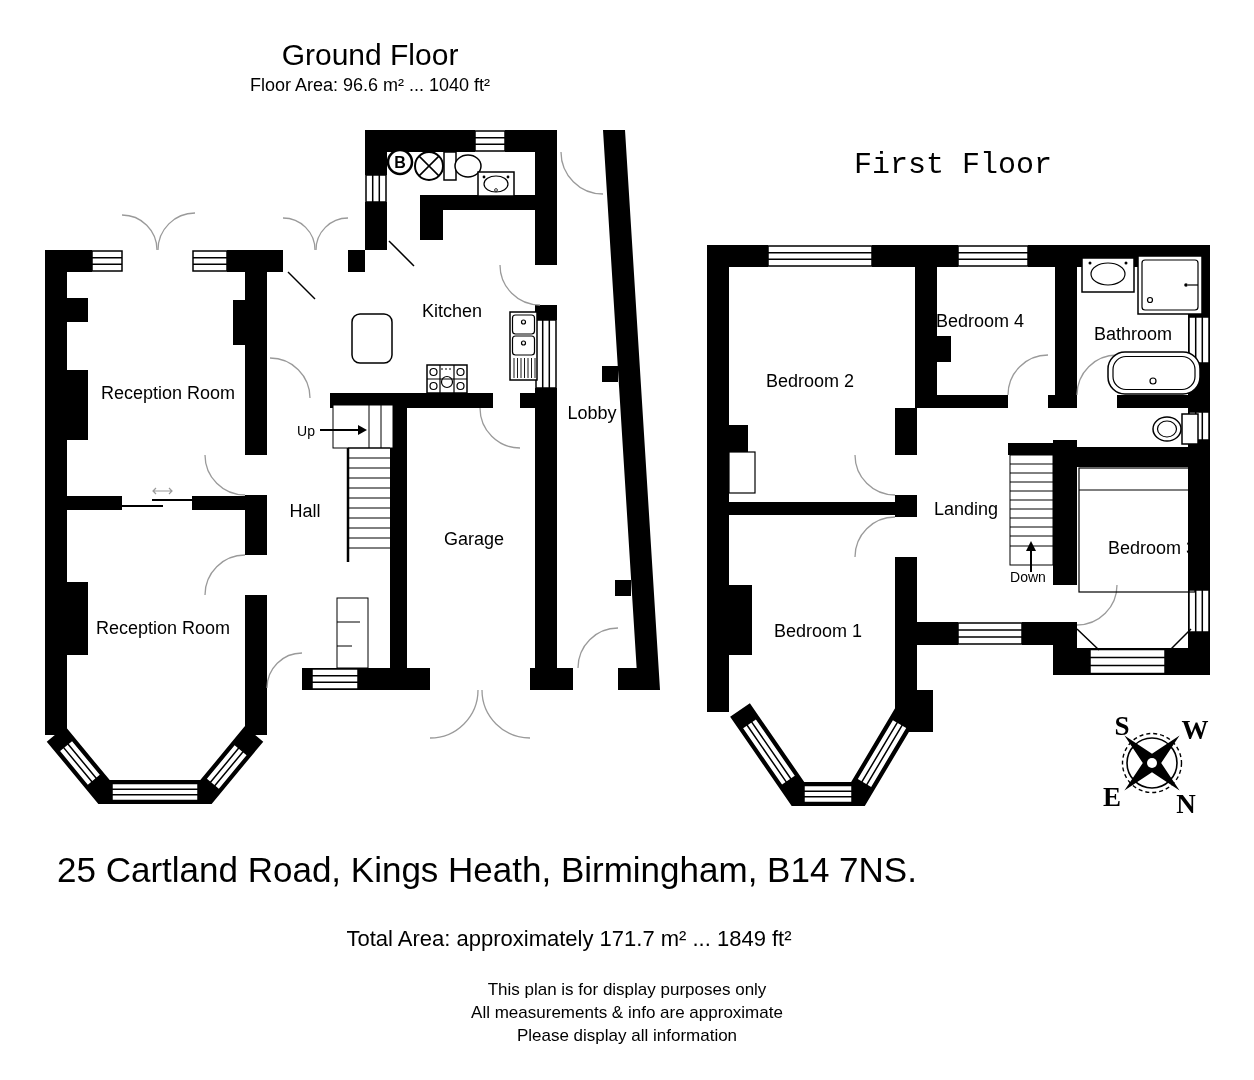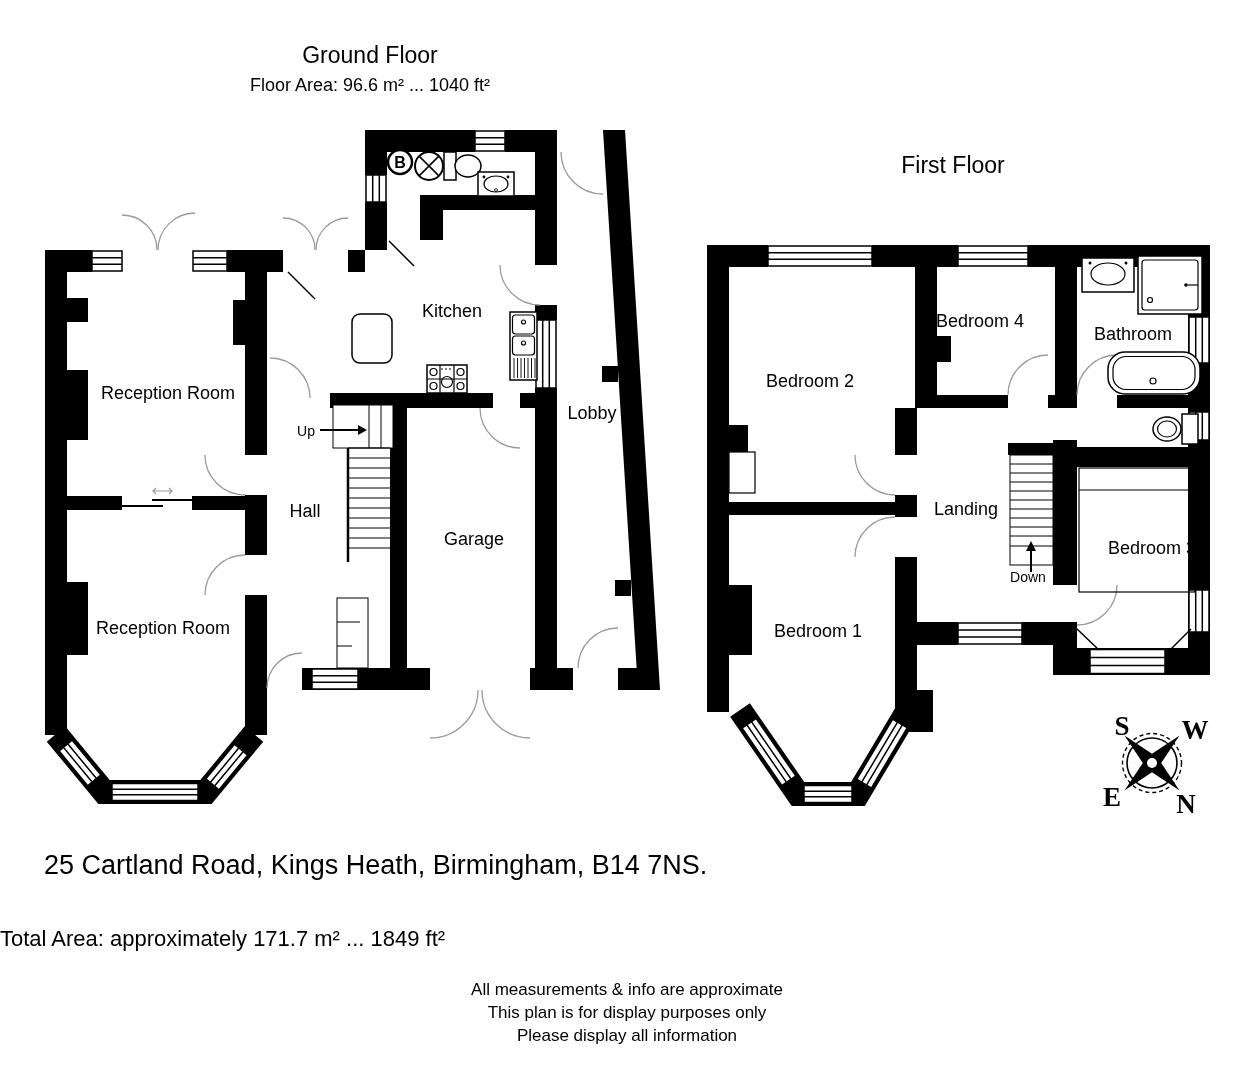--- a/index.html
+++ b/index.html
@@ -1,24 +1,24 @@
 <!DOCTYPE html>
 <html><head>
 <meta charset="utf-8">
 <style>
   html,body{margin:0;padding:0;background:#fff;}
   .page{position:relative;width:1254px;height:1080px;background:#fff;
         font-family:"Liberation Sans",sans-serif;color:#000;overflow:hidden;}
   .floor-header{position:absolute;text-align:center;width:460px;}
-  .floor-header .t1{font-size:23px;line-height:30px;}
+  .floor-header .t1{font-size:30px;line-height:30px;}
   .floor-header .t2{font-size:18px;line-height:30px;}
   #gf-header{left:140px;top:40px;}
-  #ff-header{left:723px;top:150px;}
-  #address{position:absolute;left:44px;top:850px;font-size:27px;}
-  #total-area{position:absolute;left:0;top:926px;width:1138px;font-size:22px;}
+  #ff-header{left:723px;top:150px;font-family:Liberation Mono, monospace;}
+  #address{position:absolute;left:57px;top:850px;font-size:35px;}
+  #total-area{position:absolute;left:0;top:926px;width:1138px;text-align:center;font-size:22px;}
   #disclaimer{position:absolute;left:0;top:978px;width:1254px;text-align:center;font-size:17px;line-height:23px;}
   svg text{font-family:"Liberation Sans",sans-serif;fill:#000;}
   svg text.compass-letter{font-family:"Liberation Serif",serif;font-weight:bold;font-size:27px;}
   .room-label{font-size:18px;}
   .small-label{font-size:14px;}
   .wall{fill:#000;stroke:none;}
   .thin{fill:none;stroke:#000;stroke-width:1.5;}
   .thin1{fill:none;stroke:#000;stroke-width:1.2;}
   .arc{fill:none;stroke:#9a9a9a;stroke-width:1.3;}
   .winrect{fill:#fff;stroke:#000;stroke-width:1.5;}
@@ -343,18 +343,18 @@
       <text class="compass-letter" x="-30" y="-28" text-anchor="middle">S</text>
       <text class="compass-letter" x="43" y="-24" text-anchor="middle">W</text>
       <text class="compass-letter" x="-40" y="43" text-anchor="middle">E</text>
       <text class="compass-letter" x="34" y="50" text-anchor="middle">N</text>
     </g>
   </svg>
 
   <div id="address">25 Cartland Road, Kings Heath, Birmingham, B14 7NS.</div>
   <div id="total-area">Total Area: approximately 171.7 m² ... 1849 ft²</div>
   <div id="disclaimer">
+    <div>This plan is for display purposes only</div>
     <div>All measurements &amp; info are approximate</div>
-    <div>This plan is for display purposes only</div>
     <div>Please display all information</div>
   </div>
 
 </div>
 
 </body></html>

